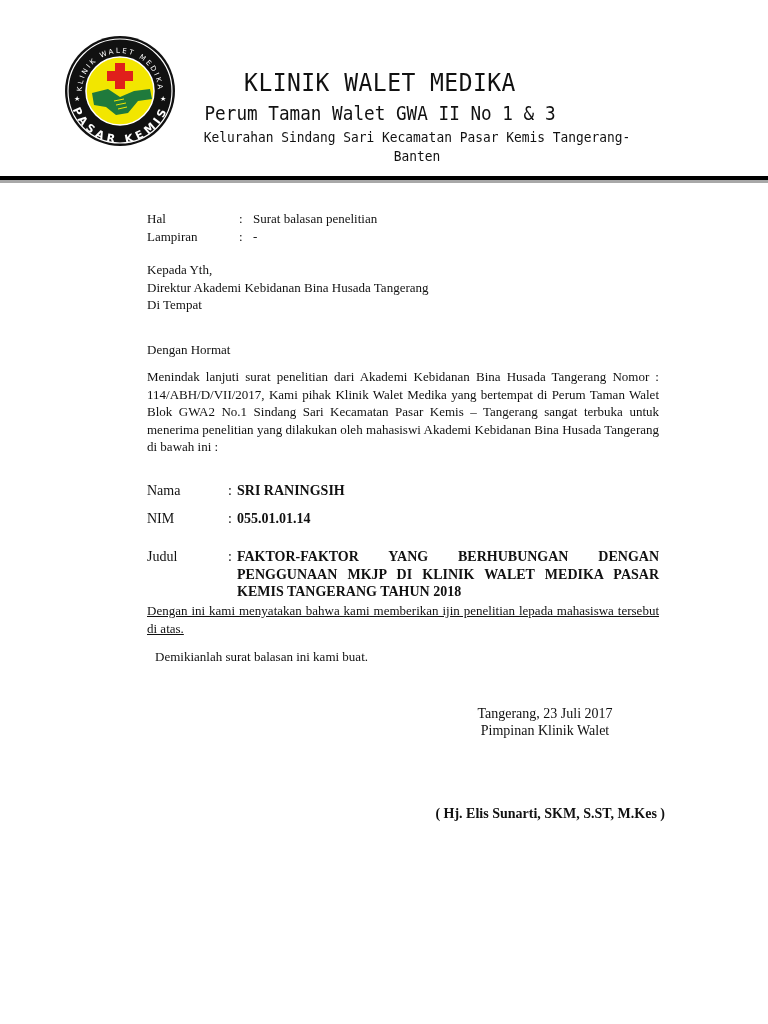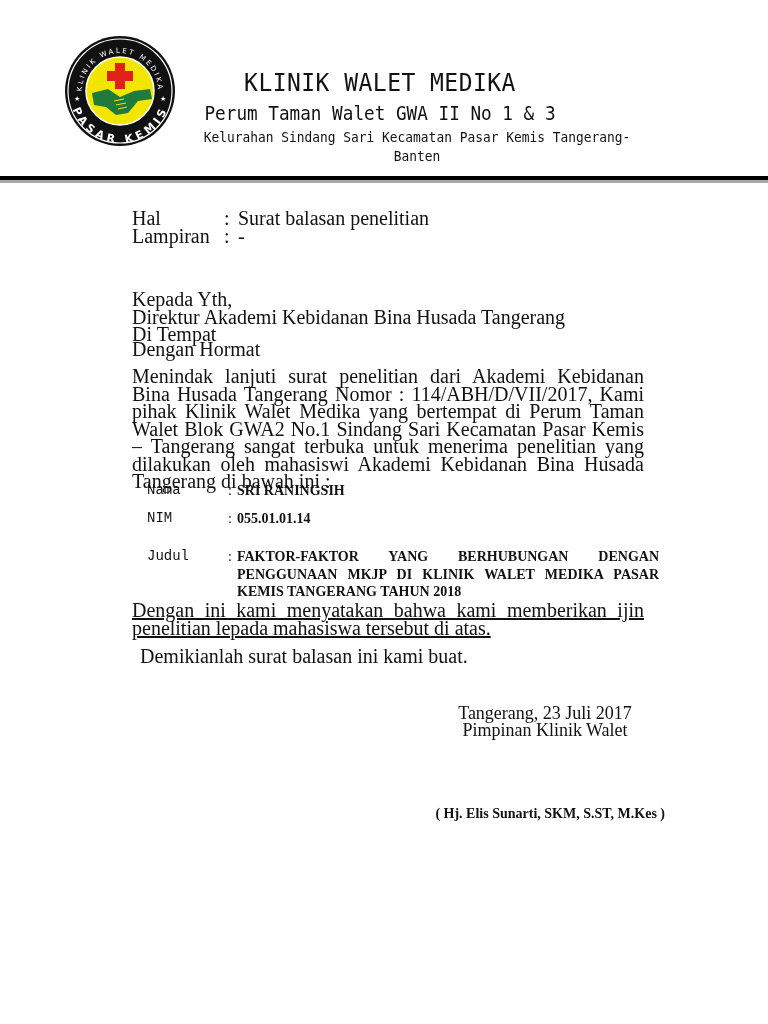--- a/index.html
+++ b/index.html
@@ -10,33 +10,33 @@
   .kop-title { position: absolute; left: 170px; width: 420px; top: 68px; text-align: center;
     font-size: 25px; letter-spacing: 0.5px; font-family: "DejaVu Sans Mono", "Liberation Mono", monospace; transform: scaleX(0.92); transform-origin: center; }
   .kop-address { position: absolute; left: 170px; width: 420px; top: 102px; text-align: center;
     font-size: 19px; font-family: "DejaVu Sans Mono", "Liberation Mono", monospace; transform: scaleX(0.93); transform-origin: center; }
   .kop-region { position: absolute; left: 172px; width: 490px; top: 128px; text-align: center;
     font-size: 14px; line-height: 19px; font-family: "DejaVu Sans Mono", "Liberation Mono", monospace; transform: scaleX(0.92); transform-origin: center; }
   .rule-thick { position: absolute; left: 0; right: 0; top: 176px; height: 4px; background: #000; }
   .rule-thin { position: absolute; left: 0; right: 0; top: 180px; height: 3px; background: #a8a8a8; }
 
   
-  .block { position: absolute; left: 132px; width: 512px; font-family: "Liberation Serif", "DejaVu Serif", serif; font-size: 20px; line-height: 17.5px; }
+  .block { position: absolute; left: 147px; width: 512px; font-family: "Liberation Serif", "DejaVu Serif", serif; font-size: 13px; line-height: 17.5px; }
   .meta-row { display: flex; }
   .meta-label { width: 92px; }
   .meta-colon { width: 14px; }
   .justify { text-align: justify; text-align-last: left; }
   .field-row { position: absolute; left: 147px; width: 512px; display: flex; font-family: "Liberation Serif", "DejaVu Serif", serif; font-size: 14px; line-height: 17.5px; }
-  .field-label { width: 81px; flex: none; font-family: Liberation Mono, monospace; }
+  .field-label { width: 81px; flex: none; }
   .field-colon { width: 9px; flex: none; }
   .field-value { font-weight: bold; flex: 1; }
   .field-value.judul { text-align: justify; text-align-last: left; }
 
   .sign-place { position: absolute; left: 440px; width: 210px; top: 705px; text-align: center;
-    font-family: "Liberation Serif", "DejaVu Serif", serif; font-size: 18px; line-height: 17px; }
+    font-family: "Liberation Serif", "DejaVu Serif", serif; font-size: 14px; line-height: 17px; }
   .sign-name { position: absolute; left: 395px; width: 270px; top: 806px; text-align: right;
     font-family: "Liberation Serif", "DejaVu Serif", serif; font-size: 14px; font-weight: bold; }
 </style>
 </head>
 <body>
 
 <svg class="logo" viewBox="0 0 112 112" xmlns="http://www.w3.org/2000/svg">
   <defs>
     <path id="arcTop" d="M 18 56 A 38 38 0 0 1 94 56"></path>
     <path id="arcBot" d="M 14 58 A 42 42 0 0 0 98 58"></path>
@@ -77,21 +77,21 @@
     <span class="meta-colon">:</span>
     <span>Surat balasan penelitian</span>
   </div>
   <div class="meta-row">
     <span class="meta-label">Lampiran</span>
     <span class="meta-colon">:</span>
     <span>-</span>
   </div>
 </div>
 
-<div class="block" style="top:261px;margin-top:30px;">
+<div class="block" style="top:261px;">
   <div>Kepada Yth,</div>
   <div>Direktur Akademi Kebidanan Bina Husada Tangerang</div>
   <div>Di Tempat</div>
 </div>
 
 <div class="block" style="top:341px;">Dengan Hormat</div>
 
 <div class="block justify" style="top:368px;">Menindak lanjuti surat penelitian dari Akademi Kebidanan Bina Husada Tangerang Nomor : 114/ABH/D/VII/2017, Kami pihak Klinik Walet Medika yang bertempat di Perum Taman Walet Blok GWA2 No.1 Sindang Sari Kecamatan Pasar Kemis – Tangerang sangat terbuka untuk menerima penelitian yang dilakukan oleh mahasiswi Akademi Kebidanan Bina Husada Tangerang di bawah ini :</div>
 
 <div class="field-row" style="top:482px;">

